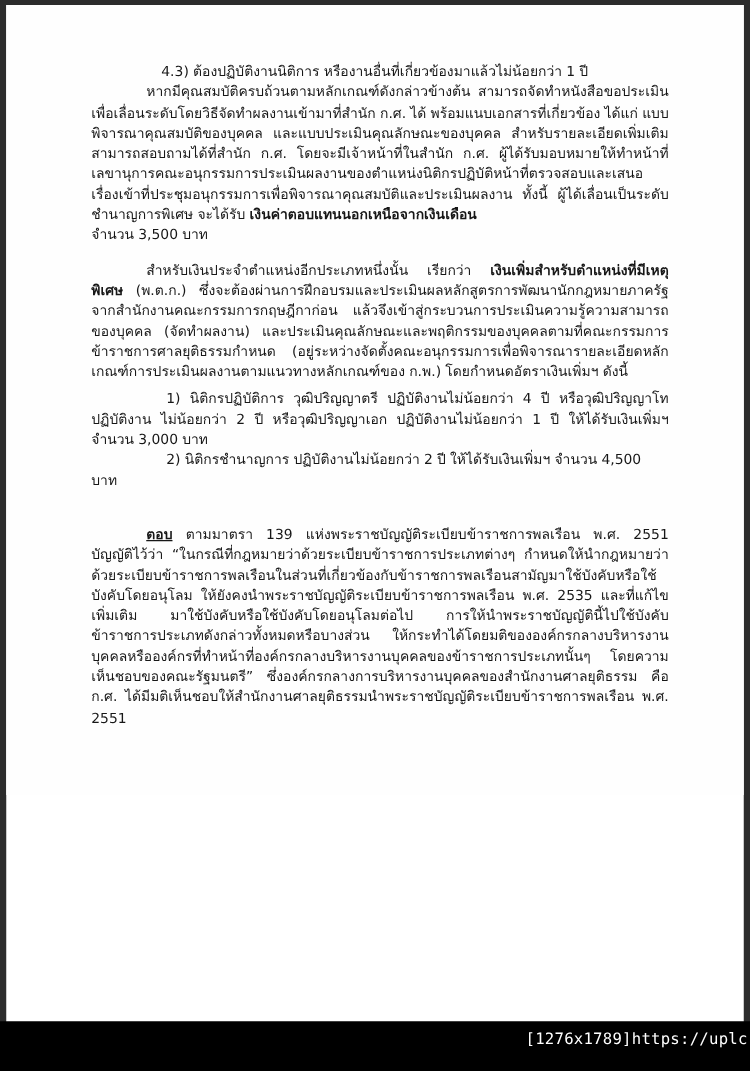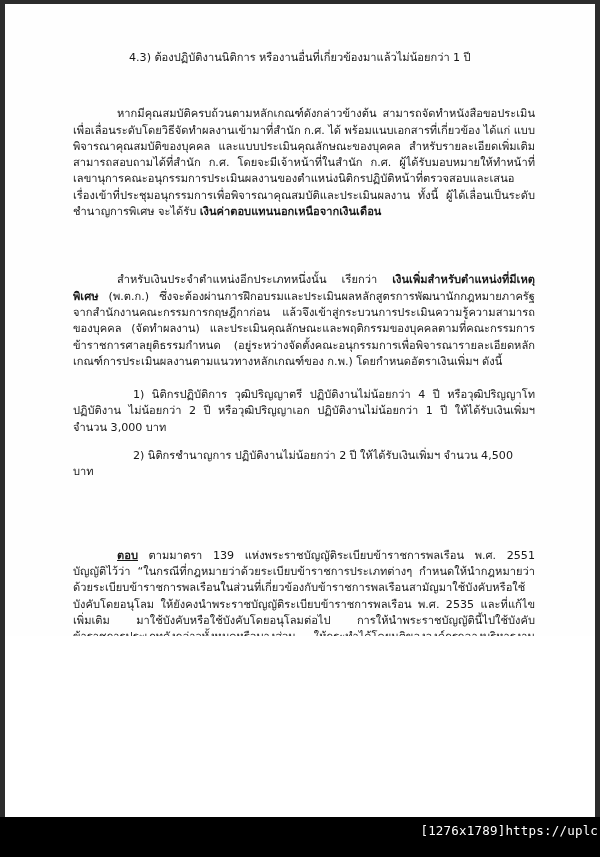--- a/index.html
+++ b/index.html
@@ -55,23 +55,23 @@
   .para {
     font-size: 11.1px;
     line-height: 16.3px;
     color: #171717;
     text-align: justify;
     text-justify: inter-word;
     margin: 0;
     word-spacing: -0.2px;
     letter-spacing: 0.02px;
   }
-  .ind-1 { text-indent: 44px; margin-top: 40px; }
+  .ind-1 { text-indent: 44px; }
   .ind-2 { text-indent: 56px; }
-  .ind-3 { text-indent: 60px; margin-top: 12px; }
+  .ind-3 { text-indent: 60px; }
   .no-just { text-align: left; }
 
   .gap-sm { height: 5px; }
   .gap-md { height: 12px; }
   .gap-lg { height: 22px; }
 
   b, .bold { font-weight: bold; }
   .ul-bold {
     font-weight: bold;
     text-decoration: underline;
@@ -152,20 +152,21 @@
   <div id="scan-border-right"></div>
 
   <div id="page-sheet">
 
     <div id="page-body">
 
       <p class="para no-just ind-2">4.3) ต้องปฏิบัติงานนิติการ หรืองานอื่นที่เกี่ยวข้องมาแล้วไม่น้อยกว่า 1 ปี</p>
 
       <p class="para ind-1"><span>หากมีคุณสมบัติครบถ้วนตามหลักเกณฑ์ดังกล่าวข้างต้น สามารถจัดทำหนังสือขอประเมินเพื่อเลื่อนระดับโดยวิธีจัดทำผลงานเข้ามาที่สำนัก ก.ศ. ได้ พร้อมแนบเอกสารที่เกี่ยวข้อง ได้แก่ แบบพิจารณาคุณสมบัติของบุคคล และแบบประเมินคุณลักษณะของบุคคล สำหรับรายละเอียดเพิ่มเติมสามารถสอบถามได้ที่สำนัก ก.ศ. โดยจะมีเจ้าหน้าที่ในสำนัก ก.ศ. ผู้ได้รับมอบหมายให้ทำหน้าที่เลขานุการคณะอนุกรรมการประเมินผลงานของตำแหน่งนิติกรปฏิบัติหน้าที่ตรวจสอบและเสนอเรื่องเข้าที่ประชุมอนุกรรมการเพื่อพิจารณาคุณสมบัติและประเมินผลงาน ทั้งนี้ ผู้ได้เลื่อนเป็นระดับชำนาญการพิเศษ จะได้รับ </span><b>เงินค่าตอบแทนนอกเหนือจากเงินเดือน</b></p>
 
+      <p class="para no-just">จำนวน 3,500 บาท</p>
 
       <div class="gap-md"></div>
 
       <p class="para ind-1"><span>สำหรับเงินประจำตำแหน่งอีกประเภทหนึ่งนั้น เรียกว่า </span><b>เงินเพิ่มสำหรับตำแหน่งที่มีเหตุพิเศษ</b><span> (พ.ต.ก.) ซึ่งจะต้องผ่านการฝึกอบรมและประเมินผลหลักสูตรการพัฒนานักกฎหมายภาครัฐจากสำนักงานคณะกรรมการกฤษฎีกาก่อน แล้วจึงเข้าสู่กระบวนการประเมินความรู้ความสามารถของบุคคล (จัดทำผลงาน) และประเมินคุณลักษณะและพฤติกรรมของบุคคลตามที่คณะกรรมการข้าราชการศาลยุติธรรมกำหนด (อยู่ระหว่างจัดตั้งคณะอนุกรรมการเพื่อพิจารณารายละเอียดหลักเกณฑ์การประเมินผลงานตามแนวทางหลักเกณฑ์ของ ก.พ.) โดยกำหนดอัตราเงินเพิ่มฯ ดังนี้</span></p>
 
       <div class="gap-sm"></div>
 
       <p class="para ind-3">1) นิติกรปฏิบัติการ วุฒิปริญญาตรี ปฏิบัติงานไม่น้อยกว่า 4 ปี หรือวุฒิปริญญาโท ปฏิบัติงาน  ไม่น้อยกว่า 2 ปี หรือวุฒิปริญญาเอก ปฏิบัติงานไม่น้อยกว่า 1 ปี ให้ได้รับเงินเพิ่มฯ จำนวน 3,000 บาท</p>
       <p class="para no-just ind-3">2) นิติกรชำนาญการ ปฏิบัติงานไม่น้อยกว่า 2 ปี ให้ได้รับเงินเพิ่มฯ จำนวน 4,500 บาท</p>
 

